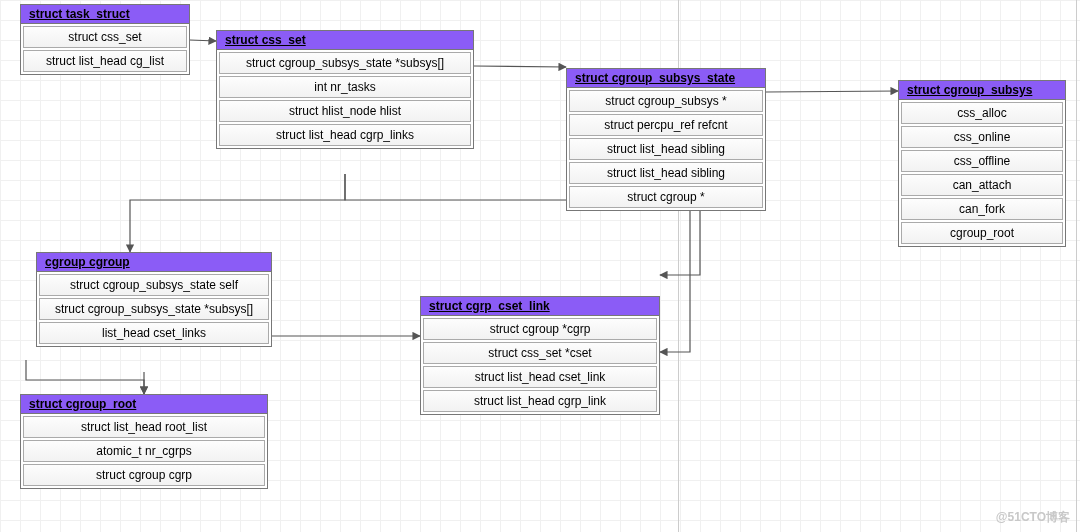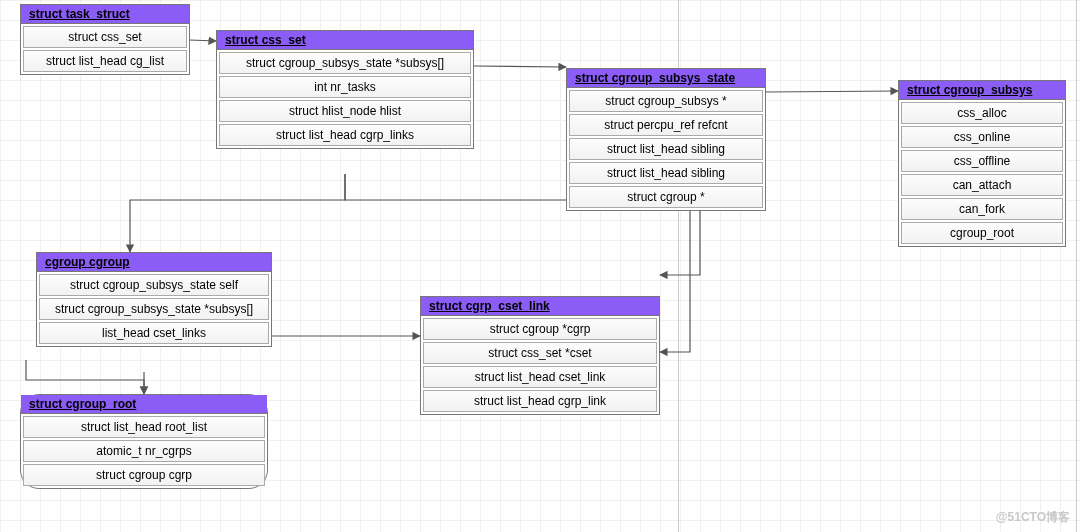--- a/index.html
+++ b/index.html
@@ -126,21 +126,21 @@
       <div class="row">struct cgroup_subsys_state *subsys[]</div>
       <div class="row">list_head cset_links</div>
     </div>
     <div class="tbl" style="left: 420px; top: 252px; width: 240px; margin-top: 44px;">
       <div class="hdr">struct cgrp_cset_link</div>
       <div class="row">struct cgroup *cgrp</div>
       <div class="row">struct css_set *cset</div>
       <div class="row">struct list_head cset_link</div>
       <div class="row">struct list_head cgrp_link</div>
     </div>
-    <div class="tbl" style="left: 20px; top: 394px; width: 248px; border-radius: 19px;">
+    <div class="tbl" style="left: 20px; top: 394px; width: 248px;">
       <div class="hdr">struct cgroup_root</div>
       <div class="row">struct list_head root_list</div>
       <div class="row">atomic_t nr_cgrps</div>
       <div class="row">struct cgroup cgrp</div>
     </div>
   </div>
 
 <div class="watermark">@51CTO博客</div>
 
 </body></html>

